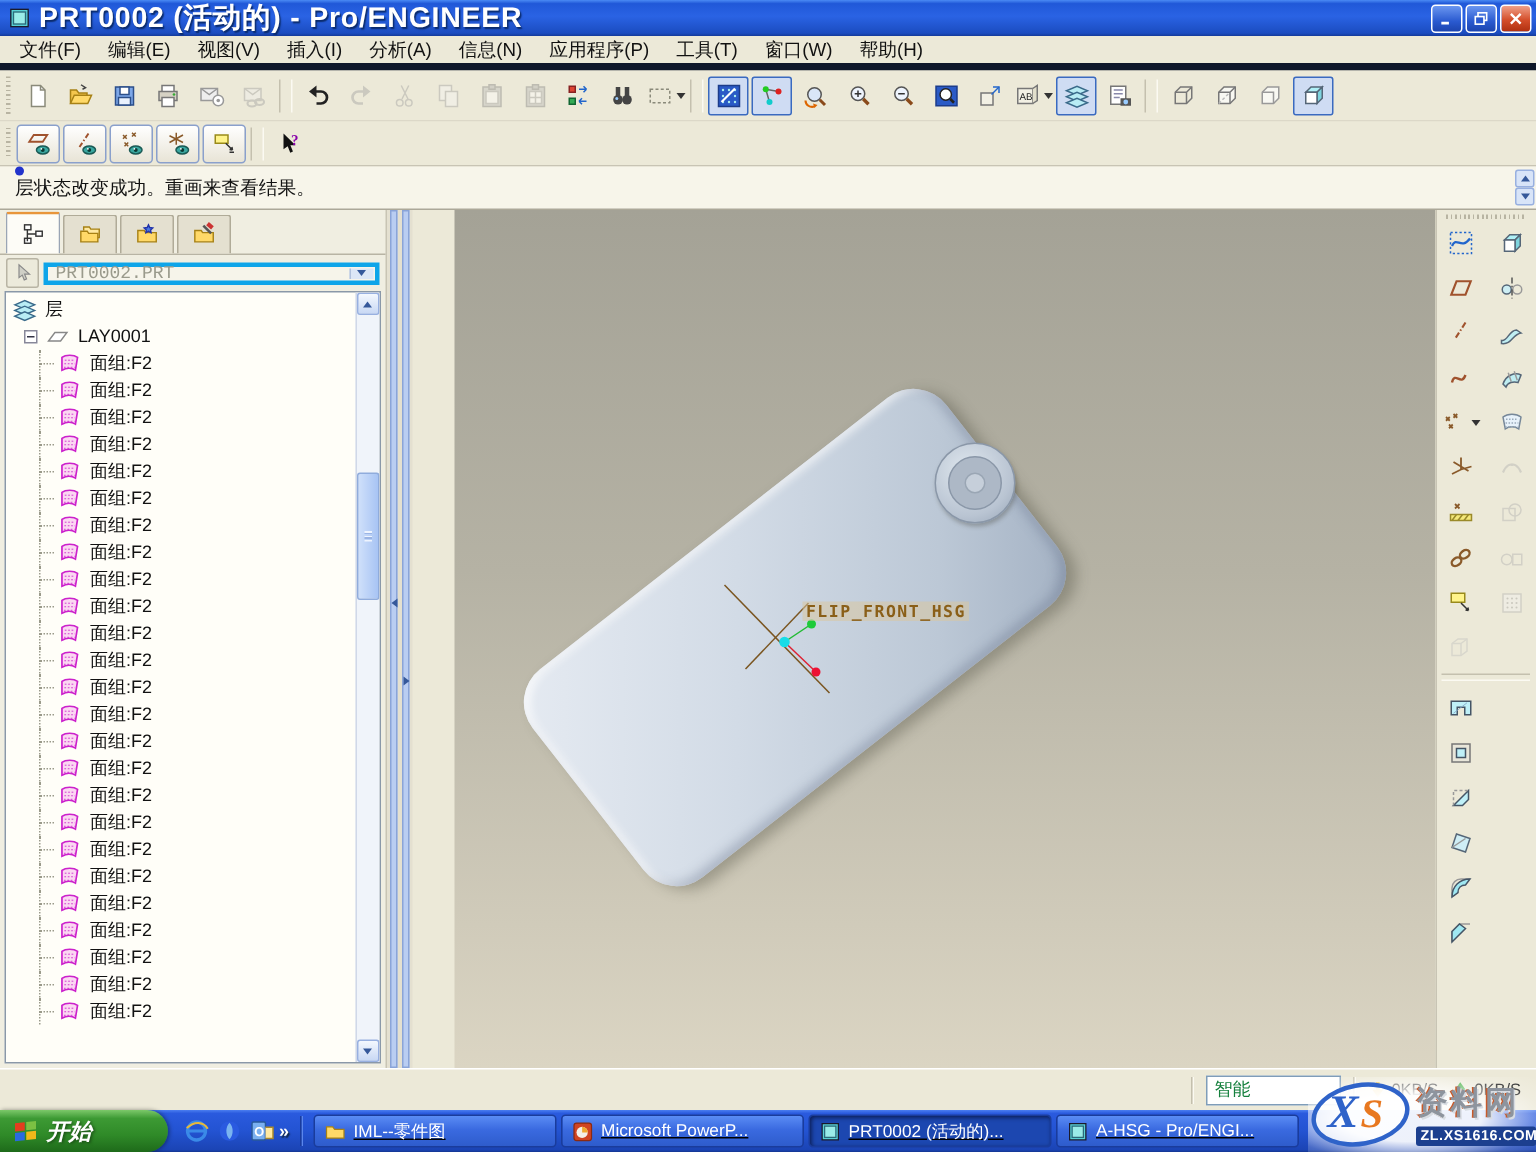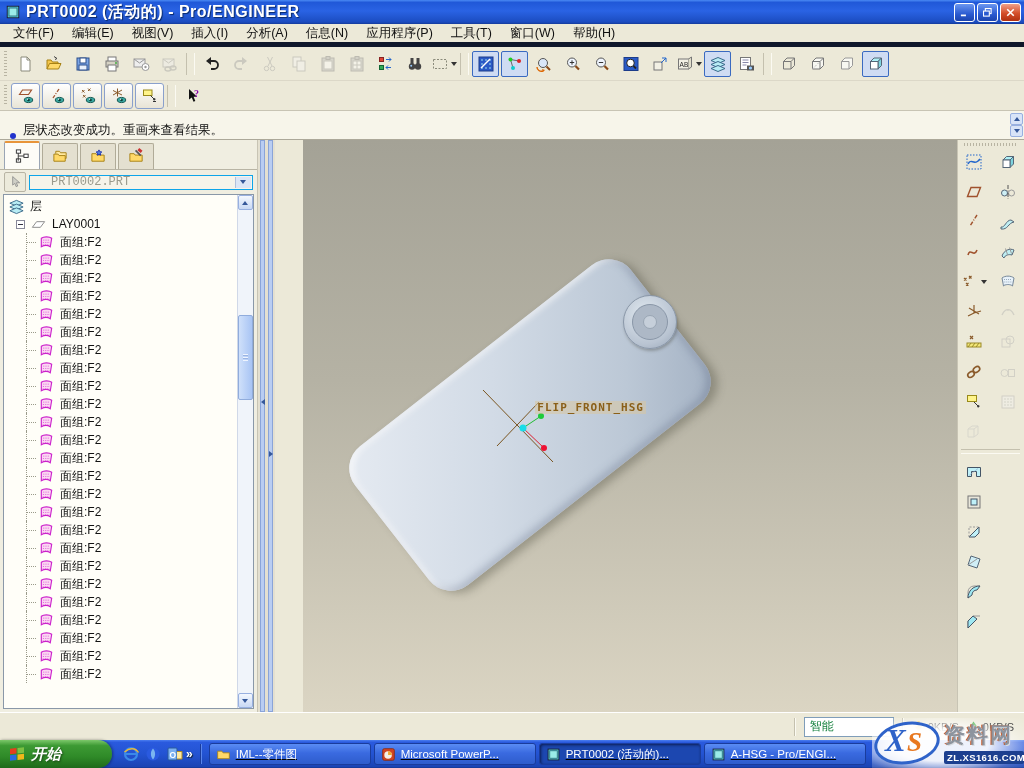--- a/index.html
+++ b/index.html
@@ -6,21 +6,21 @@
   body{font-family:"Liberation Sans","DejaVu Sans",sans-serif;background:#444;}
   .screen{position:relative;width:1024px;height:768px;overflow:hidden;background:#ece9d8;box-sizing:border-box;}
   *{box-sizing:border-box;}
   .ic{display:inline-flex;width:18px;height:18px;flex:0 0 auto;}
   .ic svg{display:block;width:100%;height:100%;}
 
   
   .titlebar{height:24px;display:flex;align-items:center;padding:0 3px 0 5px;
     background:linear-gradient(180deg,#4a8af4 0%,#2058d8 10%,#2a63e4 45%,#1b4cc0 92%,#143a9a 100%);}
   .titlebar .win-ic{width:16px;height:16px;margin-right:5px;}
-  .title{color:#fff;font-weight:bold;font-size:16px;letter-spacing:.5px;text-shadow:1px 1px 1px #0a2a6a;flex:1;white-space:nowrap;overflow:hidden;}
+  .title{color:#fff;font-weight:bold;font-size:19px;letter-spacing:.5px;text-shadow:1px 1px 1px #0a2a6a;flex:1;white-space:nowrap;overflow:hidden;}
   .winbtns{display:flex;gap:2px;}
   .wb{width:21px;height:19px;border:1px solid #fff;border-radius:3px;padding:0;display:flex;align-items:center;justify-content:center;
     background:linear-gradient(180deg,#6a96f0,#2a5ad0 60%,#1c44ae);}
   .wb.close{background:linear-gradient(180deg,#f0a088,#d44e2a 55%,#b03010);}
   .wb svg{width:13px;height:13px;}
 
   
   .menubar{height:23px;display:flex;align-items:center;padding:0 4px;background:#ece9d8;border-bottom:5px solid #0f172a;font-size:12.5px;}
   .menu-item{padding:2px 9px;color:#111;cursor:default;white-space:nowrap;}
 
@@ -32,21 +32,21 @@
     background:repeating-linear-gradient(180deg,#b8b4a2 0 1px,transparent 1px 3px);}
   .tb-btn{width:27px;height:26px;border:1px solid transparent;background:transparent;padding:0;margin:0 1px;
     display:inline-flex;align-items:center;justify-content:center;border-radius:2px;position:relative;}
   .tb-btn.pressed{background:#cfdcf3;border:1px solid #3a6ac0;}
   .tb-btn.framed{background:linear-gradient(#ffffff,#e8e4d6);border:1px solid #8aa0cc;border-radius:3px;width:29px;}
   .tb-btn.disabled .ic{filter:grayscale(1) opacity(.4);}
   .tb-btn .dd{width:0;height:0;border-left:3px solid transparent;border-right:3px solid transparent;border-top:4px solid #333;margin-left:2px;}
   .tb-sep{width:9px;height:22px;margin:0 2px;border-left:1px solid #c4c0ae;border-right:1px solid #fbfaf2;}
 
   
-  .msgbar{height:29px;background:#f7f5ea;border-bottom:1px solid #aca899;display:flex;align-items:flex-end;padding:0 18px 0 10px;position:relative;}
+  .msgbar{height:29px;background:#f7f5ea;border-bottom:1px solid #aca899;display:flex;align-items:flex-start;padding:0 18px 0 10px;position:relative;flex-direction:column;}
   .bullet{width:6px;height:6px;border-radius:50%;background:#2233cc;margin-right:7px;flex:0 0 auto;}
   .msg{font-size:12.5px;color:#111;}
   .msg-sb{position:absolute;right:1px;top:2px;width:13px;bottom:2px;display:flex;flex-direction:column;justify-content:space-between;}
   .msb{height:12px;background:#d8e4f8;border:1px solid #98b0e0;border-radius:2px;display:flex;align-items:center;justify-content:center;}
   .tri-up{width:0;height:0;border-left:3px solid transparent;border-right:3px solid transparent;border-bottom:4px solid #35589a;}
   .tri-dn{width:0;height:0;border-left:3px solid transparent;border-right:3px solid transparent;border-top:4px solid #35589a;}
   .tri-lf{width:0;height:0;border-top:3px solid transparent;border-bottom:3px solid transparent;border-right:4px solid #35589a;}
   .tri-rt{width:0;height:0;border-top:3px solid transparent;border-bottom:3px solid transparent;border-left:4px solid #35589a;}
 
   
@@ -56,21 +56,21 @@
   .tab{width:36px;height:26px;border:1px solid #b0ab98;border-bottom:none;background:#e4e0d0;display:flex;align-items:center;justify-content:center;border-radius:2px 2px 0 0;padding:0;}
   .tab.active{background:#fdfcf7;border-color:#9aa5b5;border-top:2px solid #e8953a;height:28px;}
   .tab .ic{width:17px;height:17px;}
   .navbtns{height:27px;display:flex;align-items:center;justify-content:center;gap:7px;padding:2px 4px;}
   .navbtn{flex:1;height:21px;border:1px solid #7b96c8;border-radius:4px;background:linear-gradient(#ffffff,#e8e4d6);
     font-size:12px;color:#111;display:flex;align-items:center;justify-content:center;gap:5px;padding:0;}
   .navbtn .dd{width:0;height:0;border-left:3.5px solid transparent;border-right:3.5px solid transparent;border-top:4.5px solid #222;}
   .selrow{height:24px;display:flex;align-items:center;gap:3px;padding:1px 4px;}
   .selarrow{width:22px;height:20px;border:1px solid #b8b4a4;background:#eceadb;border-radius:2px;display:flex;align-items:center;justify-content:center;padding:0;}
   .selarrow svg{width:14px;height:14px;}
-  .combo{flex:1;height:15px;border:1px solid #0ea5e9;background:#f6f4ea;display:flex;align-items:center;padding-left:21px;position:relative;}
+  .combo{flex:1;height:15px;border:3px solid #0ea5e9;background:#f6f4ea;display:flex;align-items:center;padding-left:5px;position:relative;}
   .combo .val{font-size:12px;color:#9a9a8c;font-family:"Liberation Mono","DejaVu Sans Mono",monospace;}
   .combo-dd{position:absolute;right:1px;top:1px;bottom:1px;width:16px;background:#dce6f6;border-left:1px solid #b0c0dc;display:flex;align-items:center;justify-content:center;}
 
   .tree{flex:1;margin:0 3px 3px 3px;background:#fffef8;border:1px solid #8a98a8;position:relative;overflow:hidden;}
   .tree-inner{position:absolute;left:0;top:0;right:17px;bottom:0;overflow:hidden;padding:2px 0 0 4px;}
   .trow{height:18px;display:flex;align-items:center;gap:5px;font-size:12px;color:#111;white-space:nowrap;position:relative;}
   .trow .ic{width:17px;height:17px;}
   .expander{width:9px;height:9px;border:1px solid #889;background:#fff;position:relative;flex:0 0 auto;margin-left:2px;}
   .expander::after{content:"";position:absolute;left:1px;right:1px;top:3px;height:1px;background:#334;}
   .t-child{padding-left:30px;}

